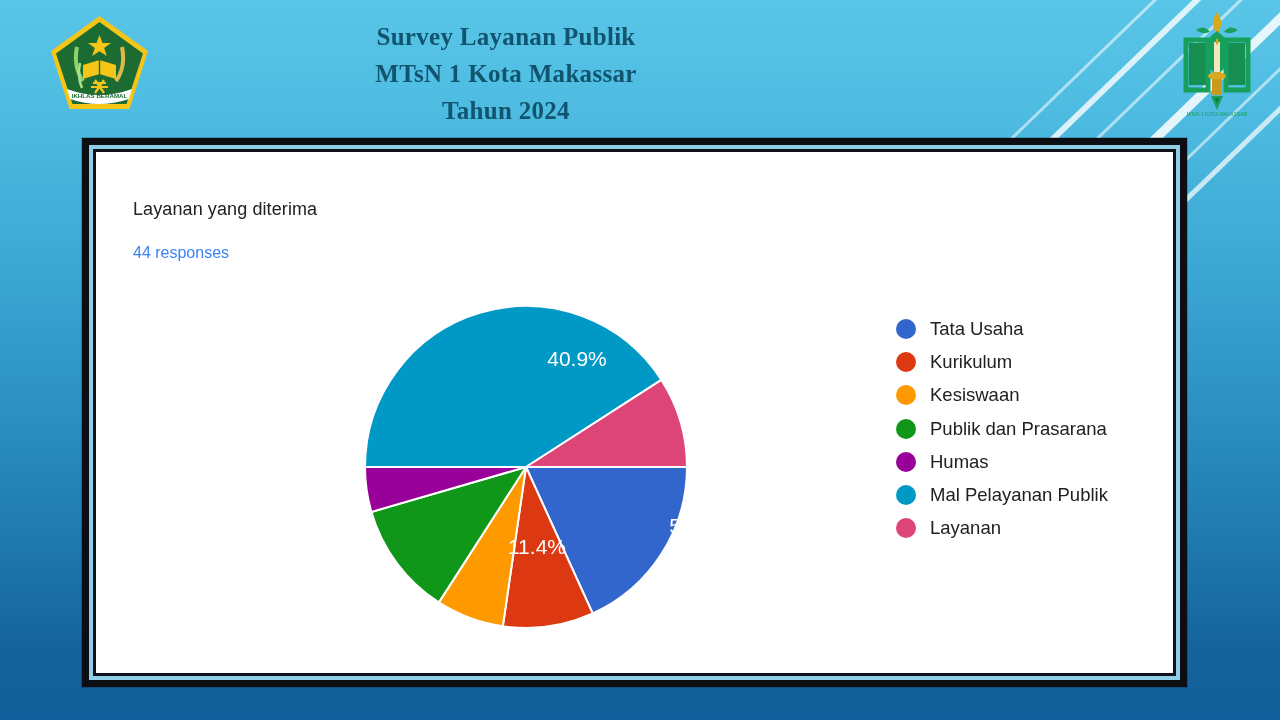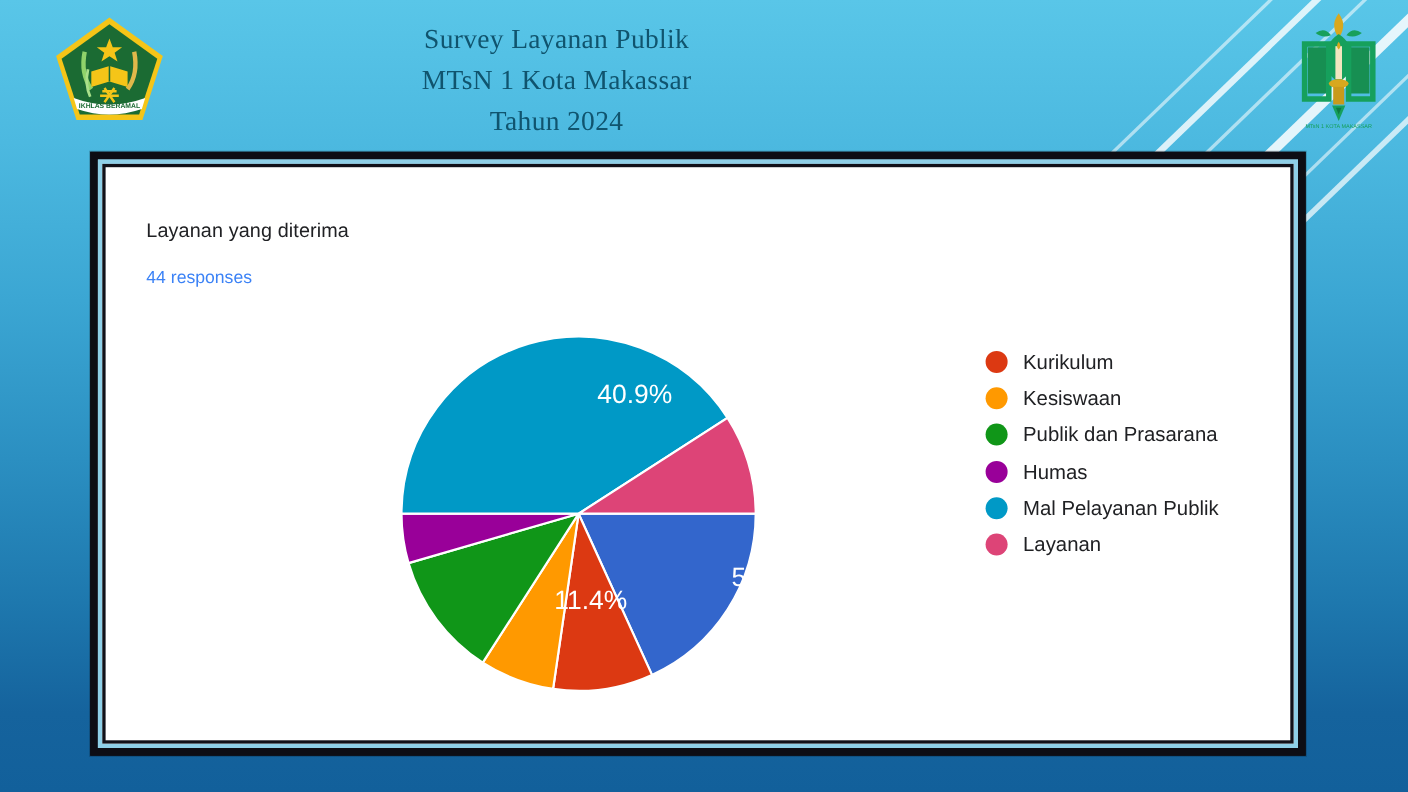--- a/index.html
+++ b/index.html
@@ -18,21 +18,21 @@
   .s3 { width:3px; height:700px; left:185px; top:-140px; }
   .s4 { width:9px; height:700px; left:230px; top:-130px; background:rgba(255,255,255,0.85); }
   .s5 { width:3px; height:700px; left:275px; top:-120px; }
   .s6 { width:5px; height:700px; left:305px; top:-110px; background:rgba(255,255,255,0.7); }
 
   
   .header-title {
     position:absolute; top:18px; left:0; width:1012px;
     text-align:center;
     font-family:"Liberation Serif", serif;
-    font-weight:normal; font-size:25px; line-height:37px;
+    font-weight:bold; font-size:25px; line-height:37px;
     color:#10546e; letter-spacing:0.3px;
   }
   .header-title .ln { display:block; }
 
   
   .logo-kemenag { position:absolute; left:47px; top:13px; width:105px; height:105px; }
   .logo-school  { position:absolute; left:1164px; top:6px; width:106px; height:112px; }
 
   
   .frame-outer {
@@ -46,21 +46,21 @@
 
   
   .q-title { position:absolute; left:37px; top:47px; font-size:18px; color:#202124; font-weight:400; letter-spacing:.1px; }
   .q-sub   { position:absolute; left:37px; top:92px; font-size:16px; color:#3b82f6; }
 
   .chart-area { position:absolute; left:0; top:130px; width:100%; height:390px; }
 
   .pie-wrap { position:absolute; left:265px; top:20px; width:330px; height:330px; }
   .pie-labels { position:absolute; left:265px; top:20px; width:330px; height:330px; pointer-events:none; }
   .pie-label {
-    position:absolute; color:#ffffff; font-size:24px; font-family:"Liberation Sans", sans-serif;
+    position:absolute; color:#ffffff; font-size:21px; font-family:"Liberation Sans", sans-serif;
     transform:translate(-50%,-50%); white-space:nowrap;
   }
 
   
   .legend { position:absolute; left:800px; top:30px; }
   .legend-row { display:flex; align-items:center; height:33.3px; }
   .legend-dot { width:20px; height:20px; border-radius:50%; flex:none; margin-right:14px; }
   .legend-text { font-size:18.5px; color:#202124; white-space:nowrap; }
 </style>
 </head>
@@ -143,20 +143,24 @@
 
       <div class="pie-labels" id="pie-labels">
             <div class="pie-label" style="left: 216px; top: 57px;">40.9%</div>
             <div class="pie-label" style="left: 354px; top: 137px;">9.1%</div>
             <div class="pie-label" style="left: 338px; top: 224px;">52.5%</div>
             <div class="pie-label" style="left: 176px; top: 245px;">11.4%</div>
           </div>
 
       <div class="legend" id="legend">
             <div class="legend-row">
+              <span class="legend-dot" style="background: rgb(51, 102, 204);"></span>
+              <span class="legend-text">Tata Usaha</span>
+            </div>
+            <div class="legend-row">
               <span class="legend-dot" style="background: rgb(220, 57, 18);"></span>
               <span class="legend-text">Kurikulum</span>
             </div>
             <div class="legend-row">
               <span class="legend-dot" style="background: rgb(255, 153, 0);"></span>
               <span class="legend-text">Kesiswaan</span>
             </div>
             <div class="legend-row">
               <span class="legend-dot" style="background: rgb(16, 150, 24);"></span>
               <span class="legend-text">Publik dan Prasarana</span>

